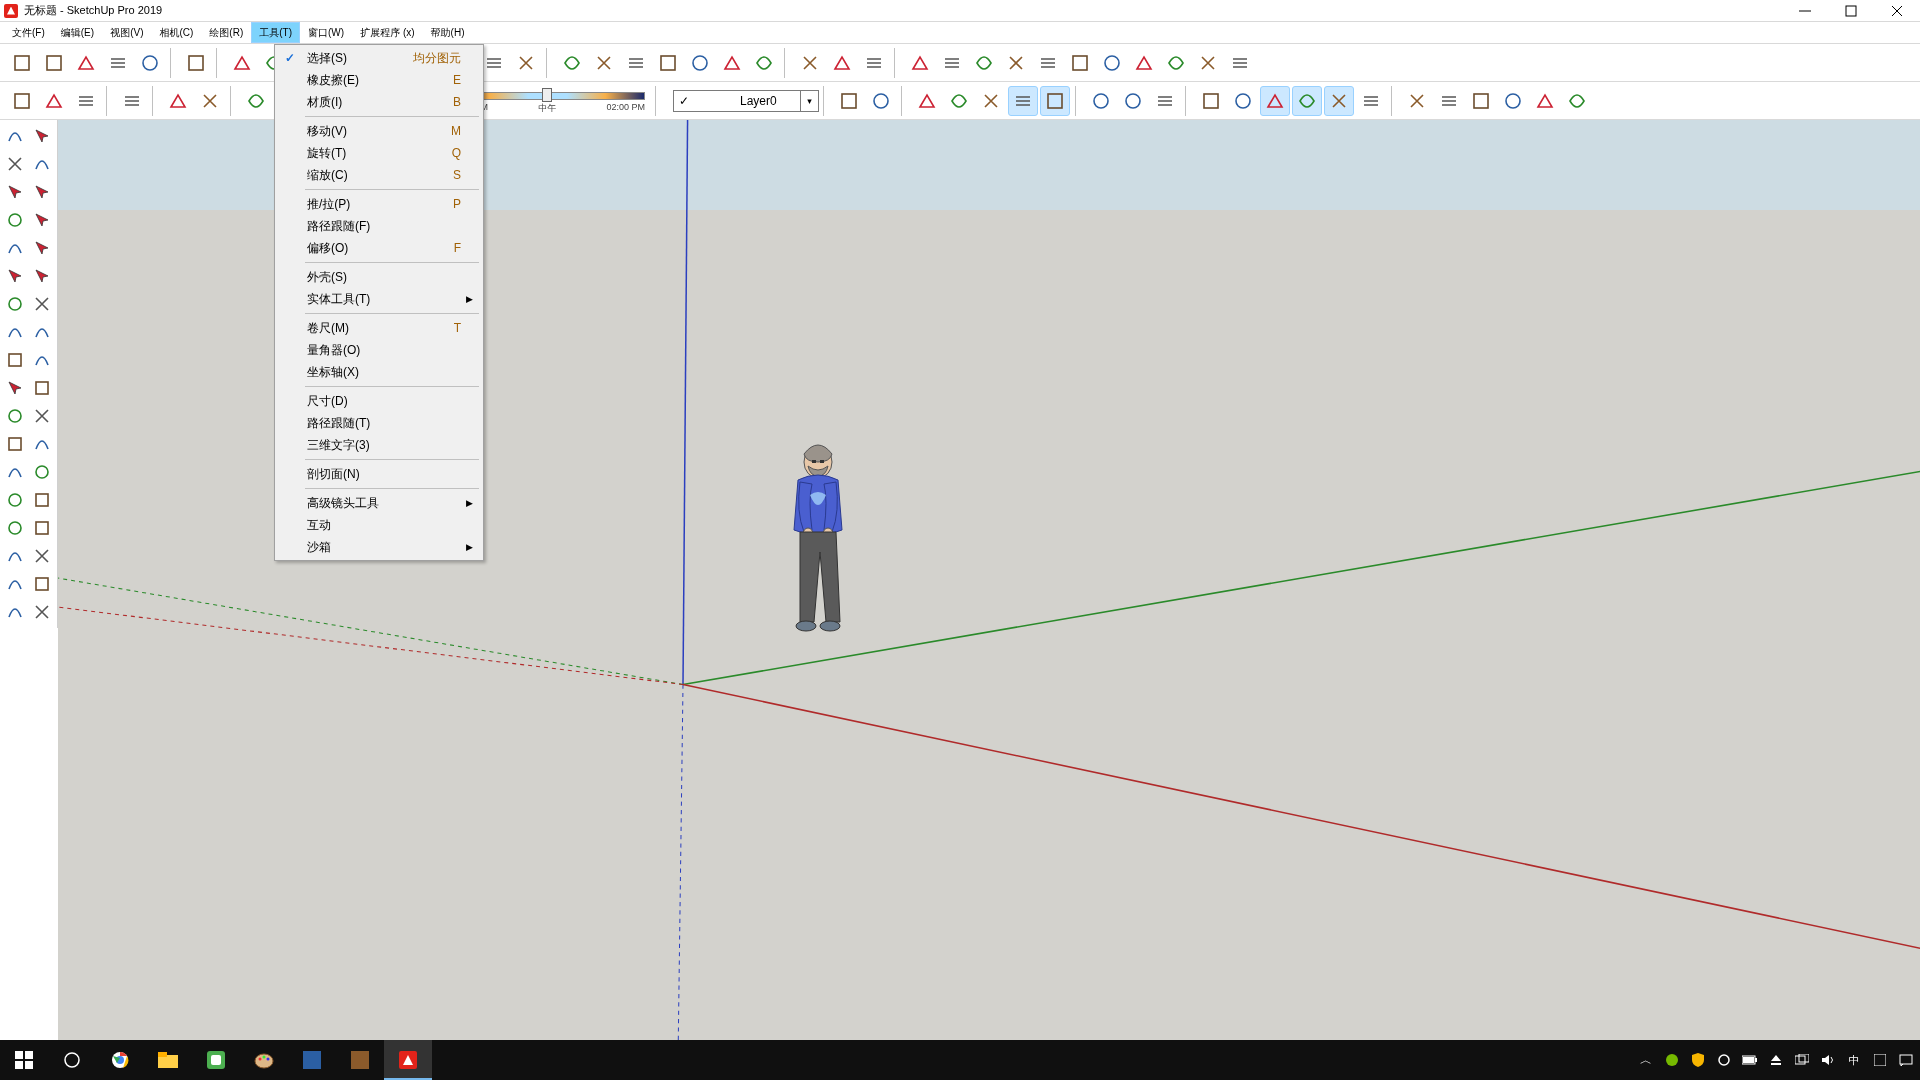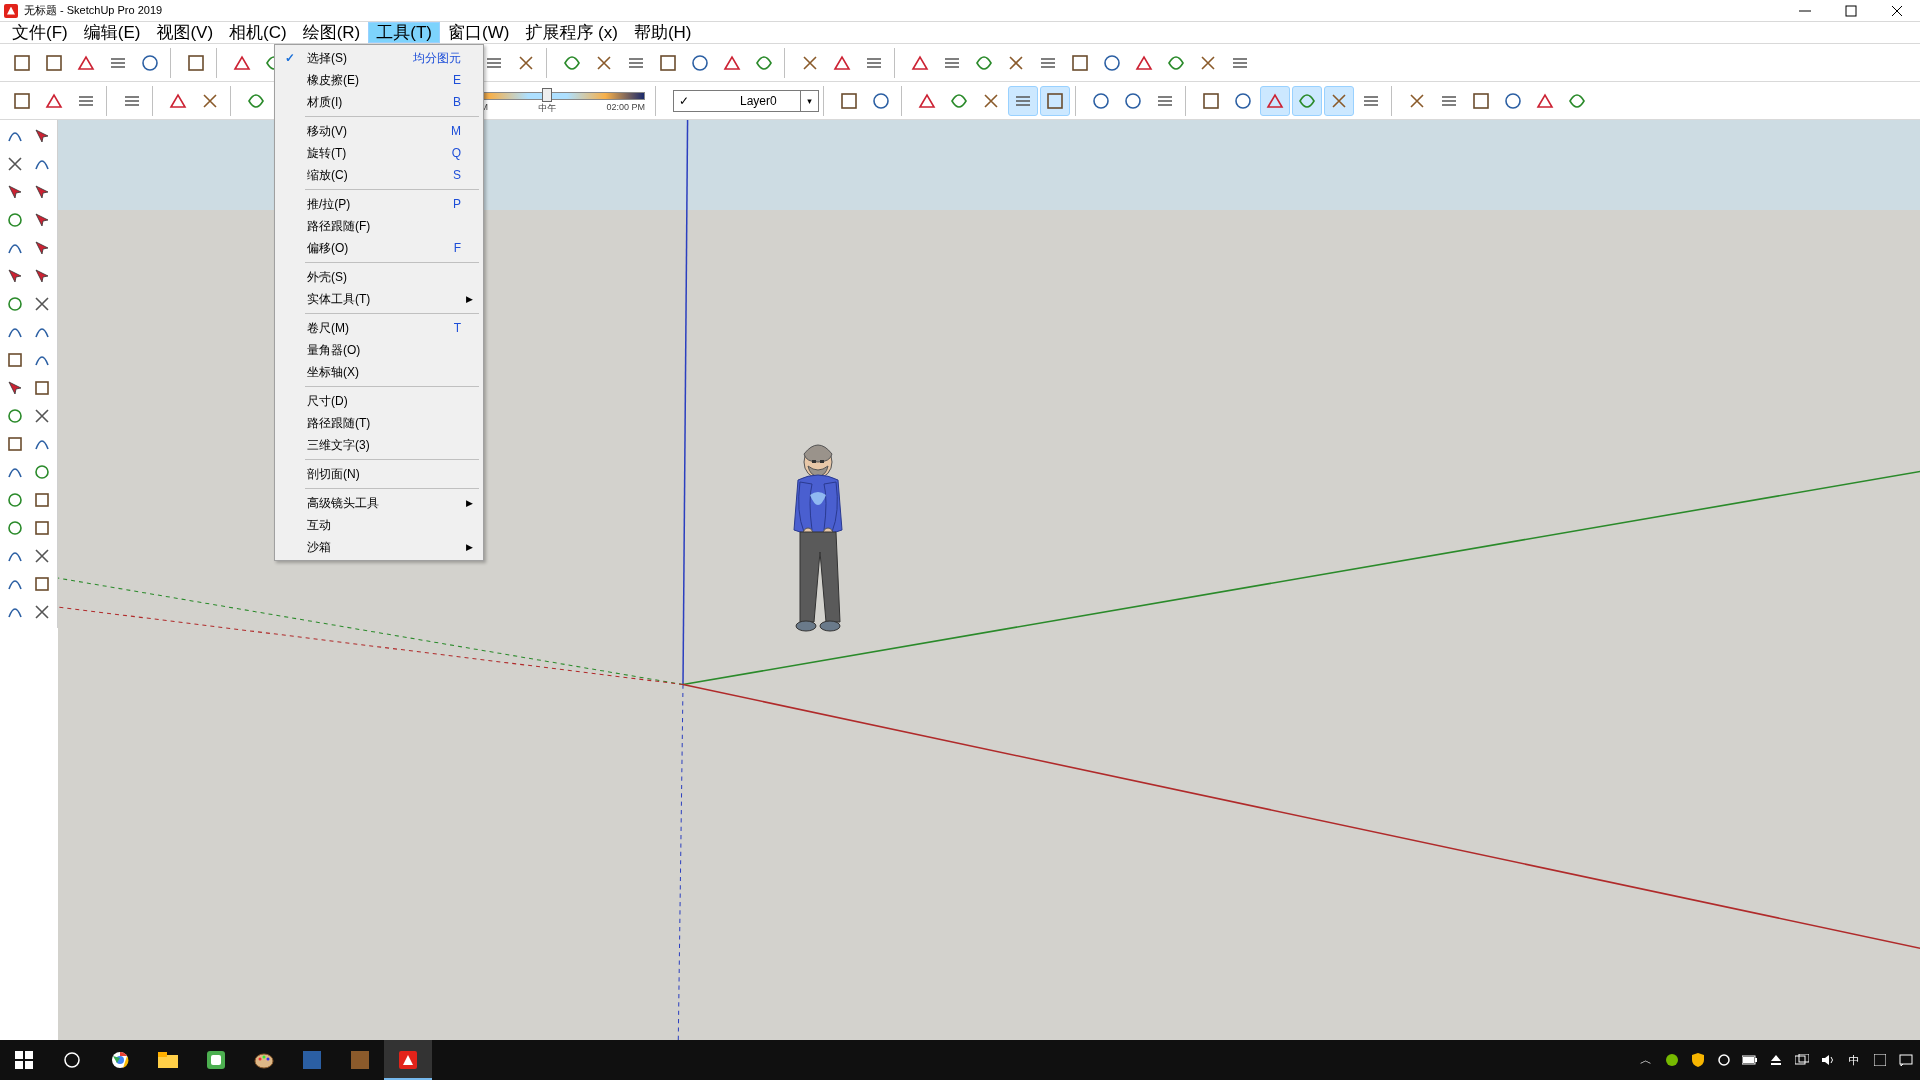--- a/index.html
+++ b/index.html
@@ -7,29 +7,29 @@
 
 
 .titlebar { height: 22px; background: #fff; display: flex; align-items: center; padding-left: 4px; border-bottom: 1px solid #d9d9d9; }
 .titlebar .app-icon { width: 14px; height: 14px; background: #e2231a; border-radius: 2px; position: relative; margin-right: 6px; }
 .titlebar .app-icon::after { content: ""; position: absolute; inset: 3px; background: #fff; clip-path: polygon(0 100%, 50% 0, 100% 100%); }
 .titlebar .title-text { font-size: 11px; color: #000; }
 .titlebar .win-controls { margin-left: auto; display: flex; }
 .titlebar .win-btn { width: 46px; height: 22px; display: flex; align-items: center; justify-content: center; font-size: 11px; }
 
 
-.menubar { height: 22px; background: #fff; display: flex; align-items: stretch; padding-left: 4px; border-bottom: 1px solid #d9d9d9; font-size: 17px; }
+.menubar { height: 22px; background: #fff; display: flex; align-items: stretch; padding-left: 4px; border-bottom: 1px solid #d9d9d9; font-size: 10px; }
 .menubar .menu-item { padding: 0 8px; display: flex; align-items: center; cursor: default; position: relative; }
 .menubar .menu-item.open { background: #7dd3fc; border: 1px solid #99d1ff; padding: 0 7px; }
 
 
 .dropdown { position: absolute; left: 274px; top: 44px; width: 210px; background: #f0f0f0; border: 1px solid #a0a0a0; box-shadow: 2px 2px 3px rgba(0,0,0,0.25); z-index: 2000; font-size: 12px; padding: 2px; }
 .dropdown .row { height: 22px; display: flex; align-items: center; padding: 0 20px 0 30px; position: relative; }
 .dropdown .row .chk { position: absolute; left: 8px; color: #1a6fd8; font-weight: bold; }
-.dropdown .row .sc { margin-left: auto; color: #1d4ed8; }
+.dropdown .row .sc { margin-left: auto; color: #a16207; }
 .dropdown .row .arrow { position: absolute; right: 8px; font-size: 9px; }
 .dropdown .sep { height: 1px; background: #c0c0c0; margin: 3px 2px 3px 28px; }
 
 
 .toolbar-row { height: 38px; background: #fff; border-bottom: 1px solid #d9d9d9; display: flex; align-items: center; padding-left: 6px; }
 .tb-btn { width: 30px; height: 30px; margin: 0 1px; border: 1px solid transparent; border-radius: 3px; display: flex; align-items: center; justify-content: center; background: #fff; }
 .tb-btn.active { background: #cce8ff; border-color: #99d1ff; }
 .tb-sep { width: 6px; height: 30px; margin: 0 4px; border-left: 1px solid #c0c0c0; }
 .ico { width: 20px; height: 20px; display: block; }
 

